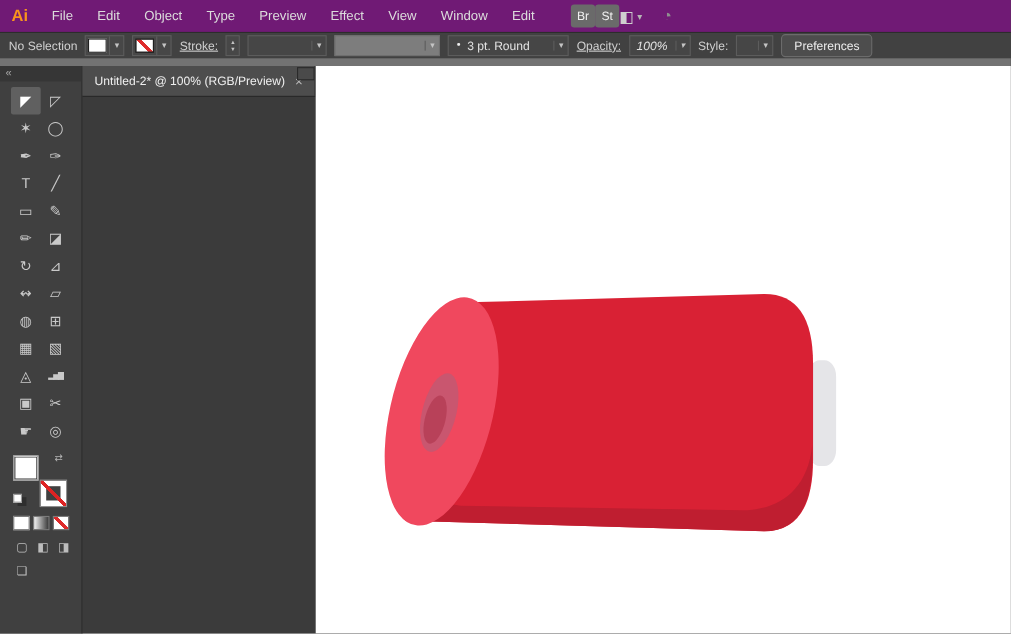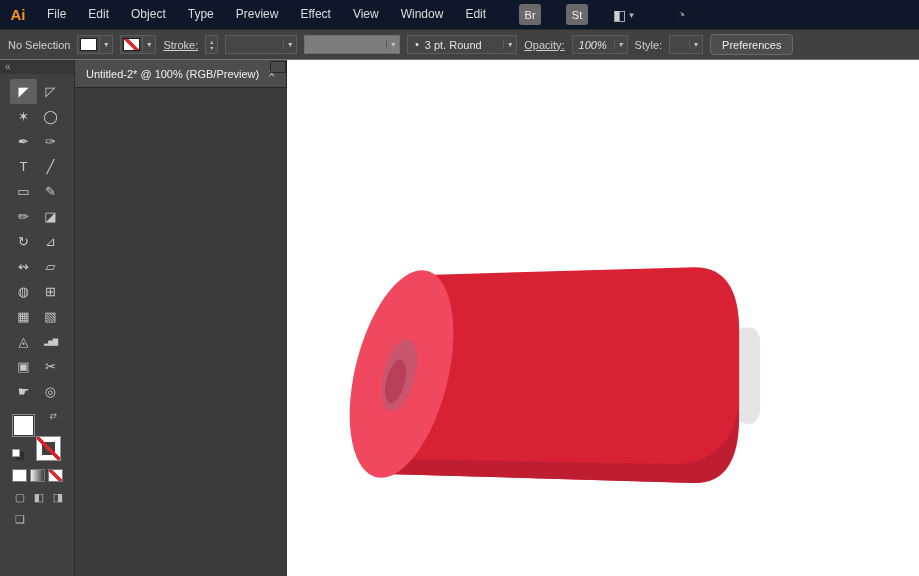--- a/index.html
+++ b/index.html
@@ -3,35 +3,35 @@
 <meta charset="utf-8">
 <style>
   * { box-sizing: border-box; margin: 0; padding: 0; }
   html,body { width:919px; height:576px; overflow:hidden; }
   body {
     font-family:"Liberation Sans", sans-serif;
     background:#3b3b3b; color:#d8d8d8; font-size:12px;
     position:relative;
   }
   
-  .menubar { height:30px; background:#0f172a; border-bottom:1px solid #2c2c2c;
+  .menubar { height:30px; background:#701a75; border-bottom:1px solid #2c2c2c;
     display:flex; align-items:center; }
   .logo { width:36px; height:29px; display:flex; align-items:center; justify-content:center;
     color:#f7941d; font-weight:bold; font-size:15px; }
   .menu-item { padding:0 11px; color:#dcdcdc; cursor:default; line-height:29px; }
-  .mb-right { display:flex; align-items:center; gap:25px; margin-left:22px; }
+  .mb-right { display:flex; align-items:center; gap:0; margin-left:22px; }
   .mini-sq { width:22px; height:21px; background:#6a6a6a; border-radius:3px;
     color:#f0f0f0; font-size:11px; display:flex; align-items:center; justify-content:center; }
   .layout-grp { display:flex; align-items:center; gap:3px; color:#c9c9c9; }
   .layout-ico { font-size:14px; color:#cfcfcf; }
   .tiny-caret { font-size:9px; color:#b5b5b5; }
   .gpu-ico { font-size:15px; color:#8f8f8f; margin-left:18px; }
 
   
-  .controlbar { height:30px; background:#414141; border-bottom:1px solid #737373;
+  .controlbar { height:30px; background:#414141; border-bottom:7px solid #737373;
     display:flex; align-items:center; font-size:11px; padding:0 8px; gap:7px; }
   .cb-label { color:#cfcfcf; white-space:nowrap; }
   .cb-link { color:#cfcfcf; text-decoration:underline; white-space:nowrap; }
   .swcombo { display:flex; align-items:stretch; height:19px; border:1px solid #5c5c5c; background:#474747; }
   .sw { width:17px; margin:2px; background:#fff; border:1px solid #1f1f1f; }
   .sw.none { background:linear-gradient(45deg,#fff 42%,#de2b2b 42%,#de2b2b 58%,#fff 58%); }
   .caret-box { width:13px; display:flex; align-items:center; justify-content:center;
     border-left:1px solid #5c5c5c; color:#c4c4c4; font-size:8px; }
   .stepper { width:13px; height:19px; border:1px solid #5c5c5c; background:#474747;
     display:flex; flex-direction:column; align-items:center; justify-content:center;

